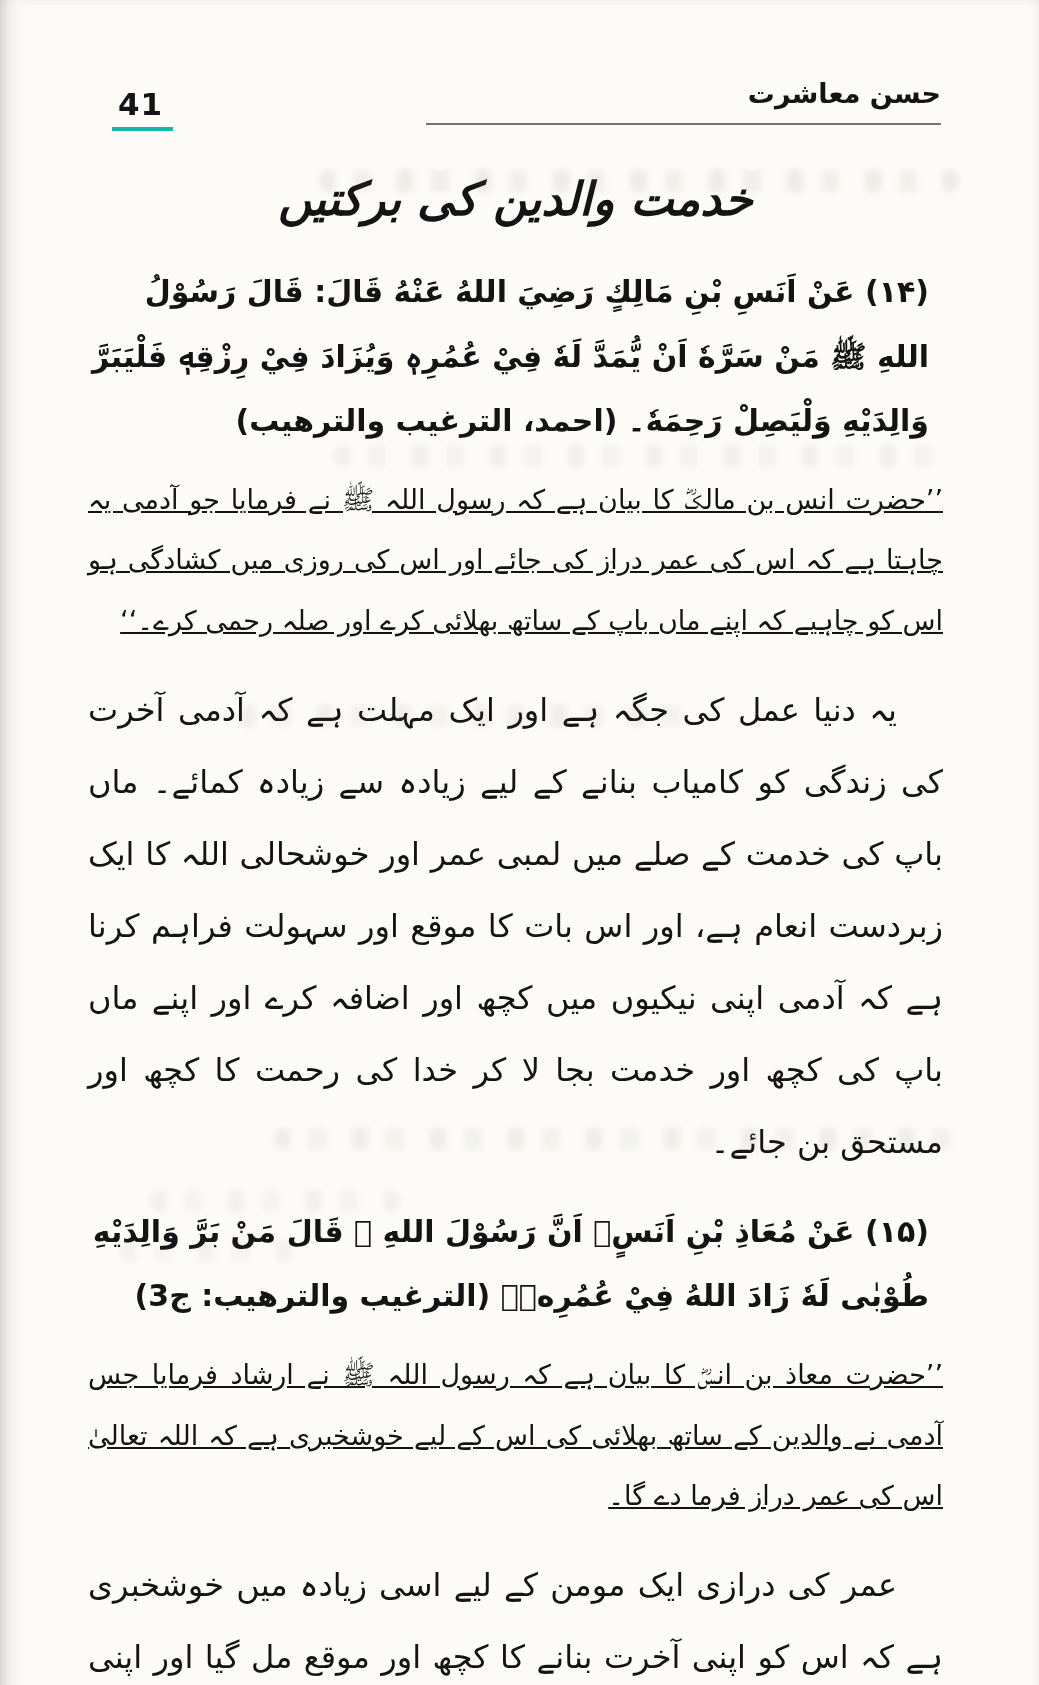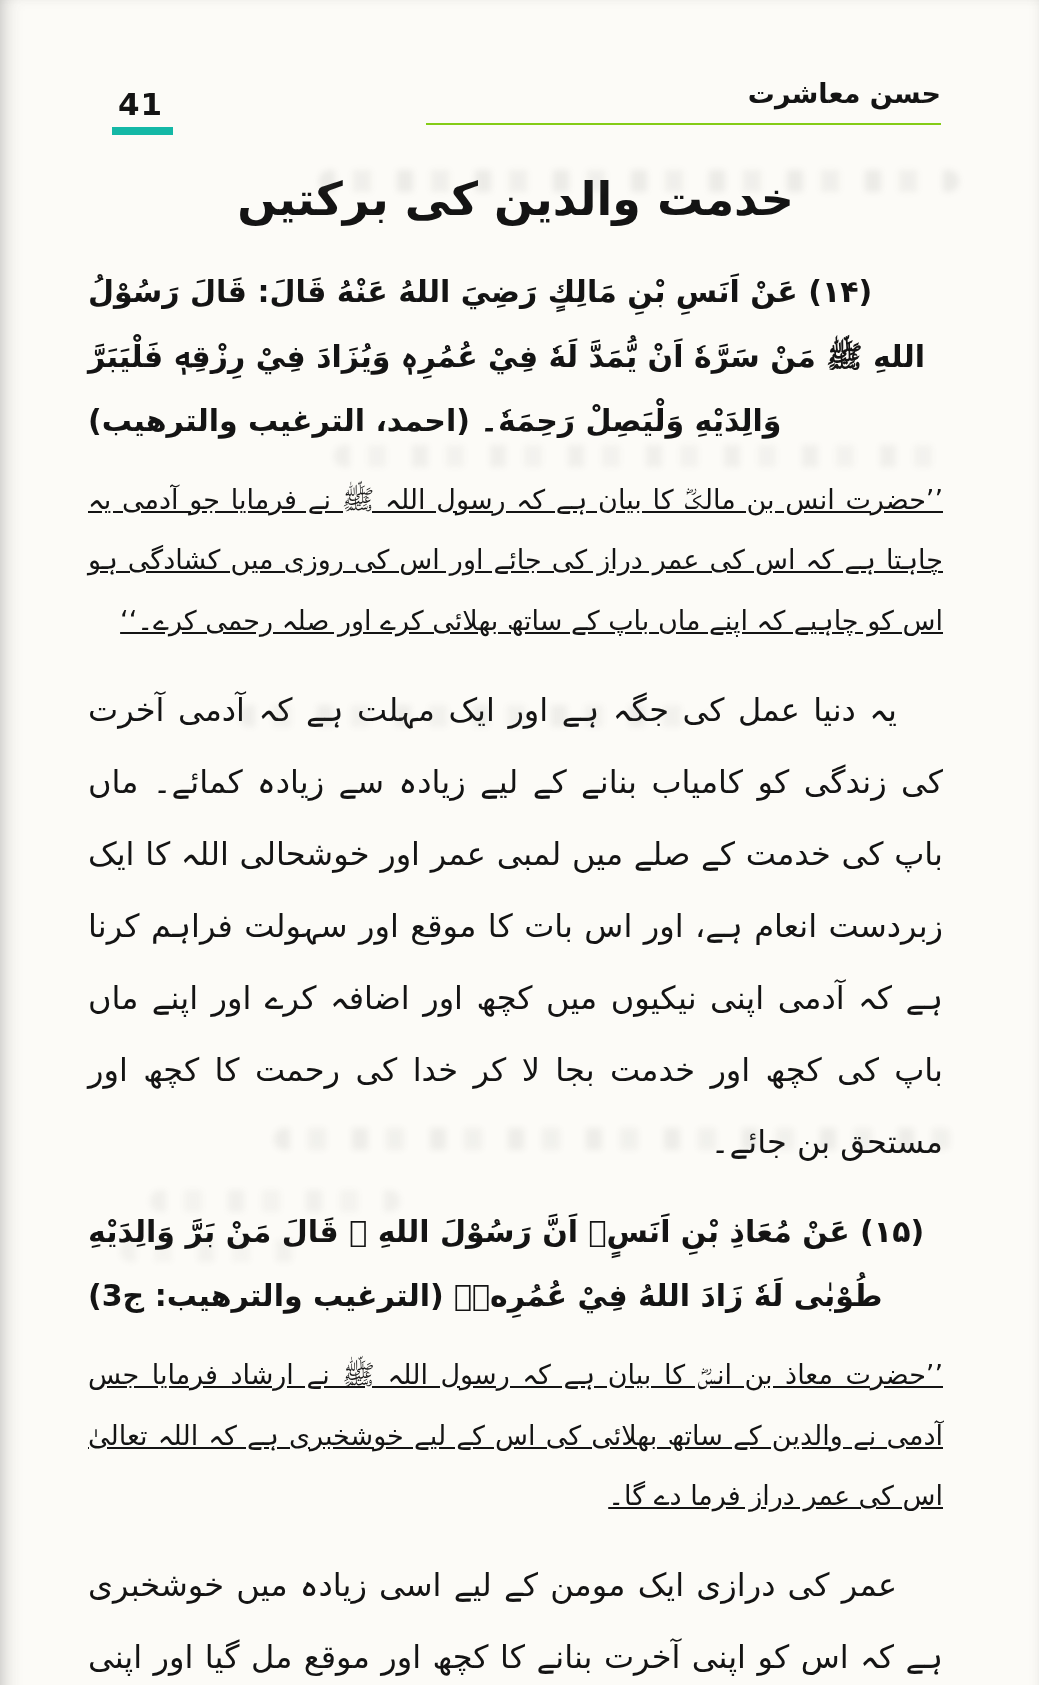--- a/index.html
+++ b/index.html
@@ -25,55 +25,56 @@
   .page-header { position: relative; height: 150px; }
 
   .page-number {
     position: absolute;
     left: 112px;
     top: 86px;
     font-size: 31px;
     font-weight: 700;
     letter-spacing: 1px;
     padding: 0 10px 5px 6px;
-    border-bottom: 8px solid #14b8a6;
+    border-bottom: 4px solid #14b8a6;
   }
 
   .header-title {
     position: absolute;
     right: 98px;
     top: 78px;
     width: 515px;
     direction: rtl;
     text-align: right;
     font-size: 27px;
     font-weight: 700;
     padding-bottom: 14px;
-    border-bottom: 2px solid #84cc16;
+    border-bottom: 2px solid #737373;
   }
 
   
   .content {
     direction: rtl;
     padding: 8px 96px 60px 88px;
     text-align: right;
   }
 
   .heading-major {
     text-align: center;
     font-size: 46px;
     font-weight: 700;
     margin: 14px 0 34px 0;
+    font-style: italic;
   }
 
   .hadith {
     font-size: 30px;
     font-weight: 700;
     line-height: 2.15;
-    text-align: left;
+    text-align: right;
     margin: 6px 14px 16px 0;
   }
 
   .translation {
     font-size: 27px;
     line-height: 2.25;
     text-align: justify;
     text-align-last: right;
     margin-bottom: 22px;
     text-decoration: underline;

